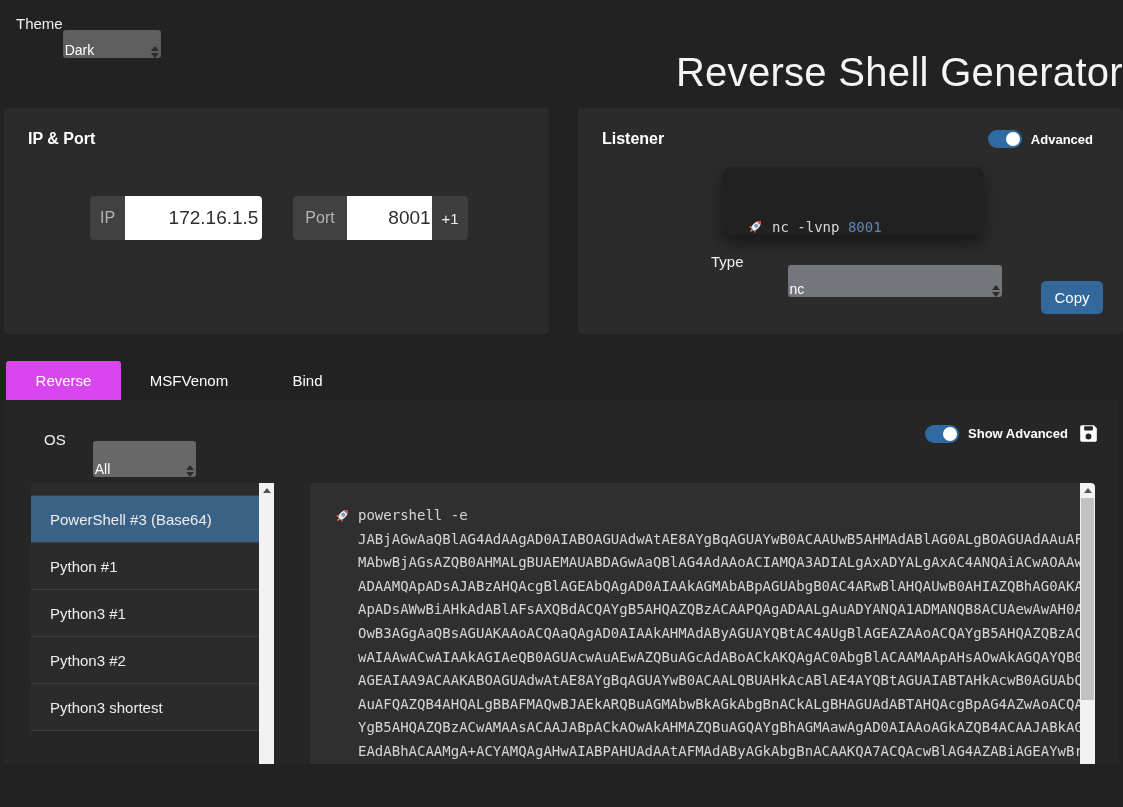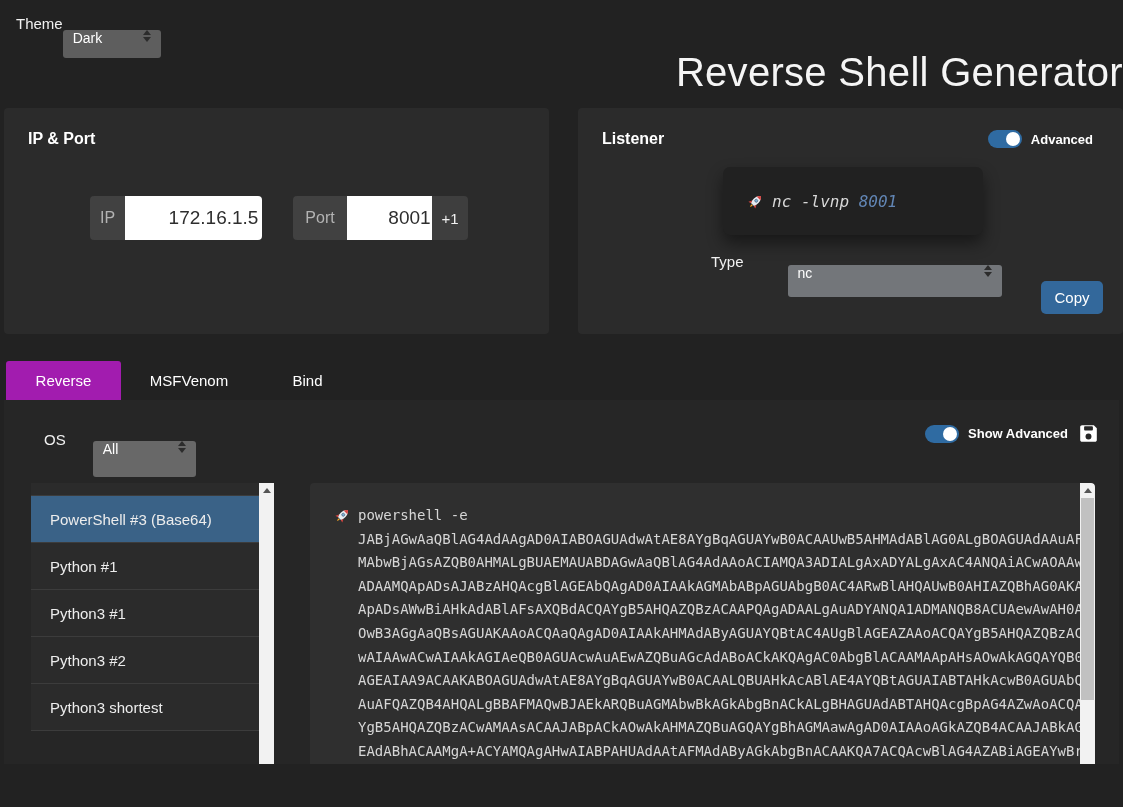--- a/index.html
+++ b/index.html
@@ -7,22 +7,22 @@
   body {
     background:#222222;
     font-family:"Liberation Sans", sans-serif;
     color:#ffffff;
     position:relative;
   }
   
   .theme-row { display:flex; align-items:center; padding:9px 0 0 16px; height:38px; }
   .theme-label { font-size:15px; color:#f1f1f1; }
   .select {
-    background:#616161; border-radius:3px; height:28px; display:flex; align-items:flex-start;
-    padding:0 10px; font-size:14px; color:#ffffff; cursor:default; position:relative;margin-top:40px;
+    background:#616161; border-radius:3px; height:28px; display:flex; align-items:flex-end;
+    padding:0 2px; font-size:14px; color:#ffffff; cursor:default; position:relative;margin-top:40px;
   }
   .select .sel-text { flex:1; }
   .arrows { display:flex; flex-direction:column; align-items:center; gap:2px; margin-left:14px; }
   .arrows .up    { width:0; height:0; border-left:4px solid transparent; border-right:4px solid transparent; border-bottom:5px solid #2c2c2c; }
   .arrows .down  { width:0; height:0; border-left:4px solid transparent; border-right:4px solid transparent; border-top:5px solid #2c2c2c; }
   .theme-select { width:98px; background:#5e5e5e; }
   h1.page-title { text-align:right; font-size:40px; font-weight:400; color:#f5f5f5; margin-top:12px; letter-spacing:0.3px; }
 
   
   .cards { display:flex; gap:29px; margin:13px 0 0 4px; height:226px; }
@@ -39,41 +39,41 @@
 
   .card-listener { flex:1; padding:22px 24px; }
   .listener-head { display:flex; align-items:center; }
   .toggle { width:34px; height:18px; border-radius:9px; background:#2f6ba2; position:relative; cursor:pointer; flex:none; }
   .toggle .knob { position:absolute; top:2px; right:2px; width:14px; height:14px; border-radius:50%; background:#ffffff; }
   .toggle-label { font-size:13px; font-weight:600; color:#ffffff; margin-left:9px; }
   .adv-wrap { margin-left:auto; display:flex; align-items:center; margin-right:6px; }
   .nc-box {
     position:absolute; left:145px; top:59px; width:260px; height:68px;
     background:#212121; border-radius:7px; box-shadow:0 8px 16px rgba(0,0,0,0.45);
-    display:flex; align-items:center; padding-left:24px;
-    font-family:"DejaVu Sans Mono", monospace; font-size:16px; color:#d8d8d8;font-style:italic;
+    display:flex; align-items:flex-end; padding-left:24px;
+    font-family:"DejaVu Sans Mono", monospace; font-size:14px; color:#d8d8d8;
   }
   .nc-box .rocket { margin-right:8px; }
   .port-hl { color:#6286b5; }
   .type-row { position:absolute; left:133px; top:137px; height:32px; display:flex; align-items:center; }
   .type-label { font-size:15px; color:#f1f1f1; }
   .type-select { width:214px; height:32px; margin-left:44px; background:#73767a; }
   .copy-btn {
     position:absolute; right:20px; top:173px; width:62px; height:33px;
     background:#33689b; border:none; border-radius:5px; color:#ffffff; font-size:15px;
     cursor:pointer; font-family:"Liberation Sans",sans-serif;
   }
 
   
   .tabs { display:flex; margin:27px 0 0 6px; height:39px; }
   .tab { text-align:center; line-height:39px; font-size:15px; color:#ffffff; cursor:pointer; }
   .tab-reverse { width:115px; }
   .tab-bind { width:101px; }
   .tab-msf { width:136px; }
-  .tab.active { background:#a21caf; border-radius:3px 3px 0 0; }
+  .tab.active { background:#d946ef; border-radius:3px 3px 0 0; }
 
   
   .section { margin:0 4px; background:#262626; height:364px; position:relative; overflow:hidden; padding-top:21px; }
   .os-row { display:flex; align-items:center; margin-left:40px; height:36px; }
   .os-label { font-size:15px; color:#f1f1f1; }
   .os-select { width:103px; height:36px; margin-left:27px; background:#686868; }
   .right-cluster { position:absolute; top:24px; right:21px; display:flex; align-items:center; }
   .save-btn { margin-left:11px; width:19px; height:19px; background:none; border:none; cursor:pointer; padding:0; }
 
   .main-row { display:flex; margin:26px 0 0 27px; }

